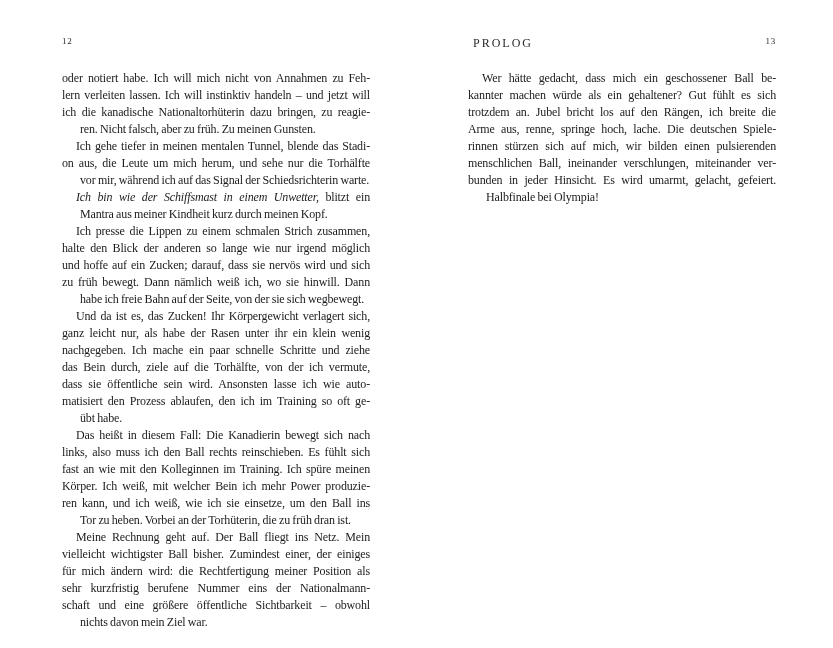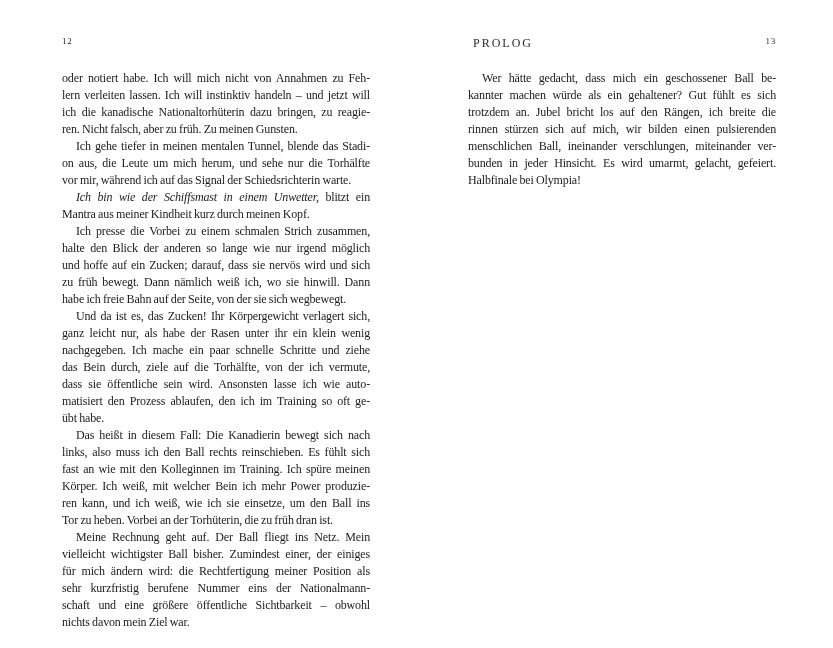--- a/index.html
+++ b/index.html
@@ -45,21 +45,21 @@
     line-height: 17px;
   }
   .left-col  { left: 62px; }
   .right-col { left: 468px; }
   .line {
     text-align: justify;
     text-align-last: justify;
     letter-spacing: -0.15px;
     word-spacing: -0.5px;
   }
-  .line.last { text-align-last: left; }
+  .line.last { text-align-last: left; margin-left: 18px; }
   .line.indent { text-indent: 14px; }
   .italic { font-style: italic; }
 </style>
 </head>
 <body>
 
 <div class="running-head">
   <span class="pagenum left">12</span>
   <span class="head-title">PROLOG</span>
   <span class="pagenum right">13</span>
@@ -68,21 +68,21 @@
 <div class="column left-col">
     <div class="line"><span>oder notiert habe. Ich will mich nicht von Annahmen zu Feh-</span></div>
     <div class="line"><span>lern verleiten lassen. Ich will instinktiv handeln – und jetzt will</span></div>
     <div class="line"><span>ich die kanadische Nationaltorhüterin dazu bringen, zu reagie-</span></div>
     <div class="line last"><span>ren. Nicht falsch, aber zu früh. Zu meinen Gunsten.</span></div>
     <div class="line indent"><span>Ich gehe tiefer in meinen mentalen Tunnel, blende das Stadi-</span></div>
     <div class="line"><span>on aus, die Leute um mich herum, und sehe nur die Torhälfte</span></div>
     <div class="line last"><span>vor mir, während ich auf das Signal der Schiedsrichterin warte.</span></div>
     <div class="line indent"><span class="italic">Ich bin wie der Schiffsmast in einem Unwetter,</span><span> blitzt ein</span></div>
     <div class="line last"><span>Mantra aus meiner Kindheit kurz durch meinen Kopf.</span></div>
-    <div class="line indent"><span>Ich presse die Vorbei zu einem schmalen Strich zusammen,</span></div>
+    <div class="line indent"><span>Ich presse die Lippen zu einem schmalen Strich zusammen,</span></div>
     <div class="line"><span>halte den Blick der anderen so lange wie nur irgend möglich</span></div>
     <div class="line"><span>und hoffe auf ein Zucken; darauf, dass sie nervös wird und sich</span></div>
     <div class="line"><span>zu früh bewegt. Dann nämlich weiß ich, wo sie hinwill. Dann</span></div>
     <div class="line last"><span>habe ich freie Bahn auf der Seite, von der sie sich wegbewegt.</span></div>
     <div class="line indent"><span>Und da ist es, das Zucken! Ihr Körpergewicht verlagert sich,</span></div>
     <div class="line"><span>ganz leicht nur, als habe der Rasen unter ihr ein klein wenig</span></div>
     <div class="line"><span>nachgegeben. Ich mache ein paar schnelle Schritte und ziehe</span></div>
     <div class="line"><span>das Bein durch, ziele auf die Torhälfte, von der ich vermute,</span></div>
     <div class="line"><span>dass sie öffentliche sein wird. Ansonsten lasse ich wie auto-</span></div>
     <div class="line"><span>matisiert den Prozess ablaufen, den ich im Training so oft ge-</span></div>
@@ -97,17 +97,18 @@
     <div class="line"><span>vielleicht wichtigster Ball bisher. Zumindest einer, der einiges</span></div>
     <div class="line"><span>für mich ändern wird: die Rechtfertigung meiner Position als</span></div>
     <div class="line"><span>sehr kurzfristig berufene Nummer eins der Nationalmann-</span></div>
     <div class="line"><span>schaft und eine größere öffentliche Sichtbarkeit – obwohl</span></div>
     <div class="line last"><span>nichts davon mein Ziel war.</span></div>
   </div>
 <div class="column right-col">
     <div class="line indent"><span>Wer hätte gedacht, dass mich ein geschossener Ball be-</span></div>
     <div class="line"><span>kannter machen würde als ein gehaltener? Gut fühlt es sich</span></div>
     <div class="line"><span>trotzdem an. Jubel bricht los auf den Rängen, ich breite die</span></div>
+    <div class="line"><span>Arme aus, renne, springe hoch, lache. Die deutschen Spiele-</span></div>
     <div class="line"><span>rinnen stürzen sich auf mich, wir bilden einen pulsierenden</span></div>
     <div class="line"><span>menschlichen Ball, ineinander verschlungen, miteinander ver-</span></div>
     <div class="line"><span>bunden in jeder Hinsicht. Es wird umarmt, gelacht, gefeiert.</span></div>
     <div class="line last"><span>Halbfinale bei Olympia!</span></div>
   </div>
 
 </body></html>

